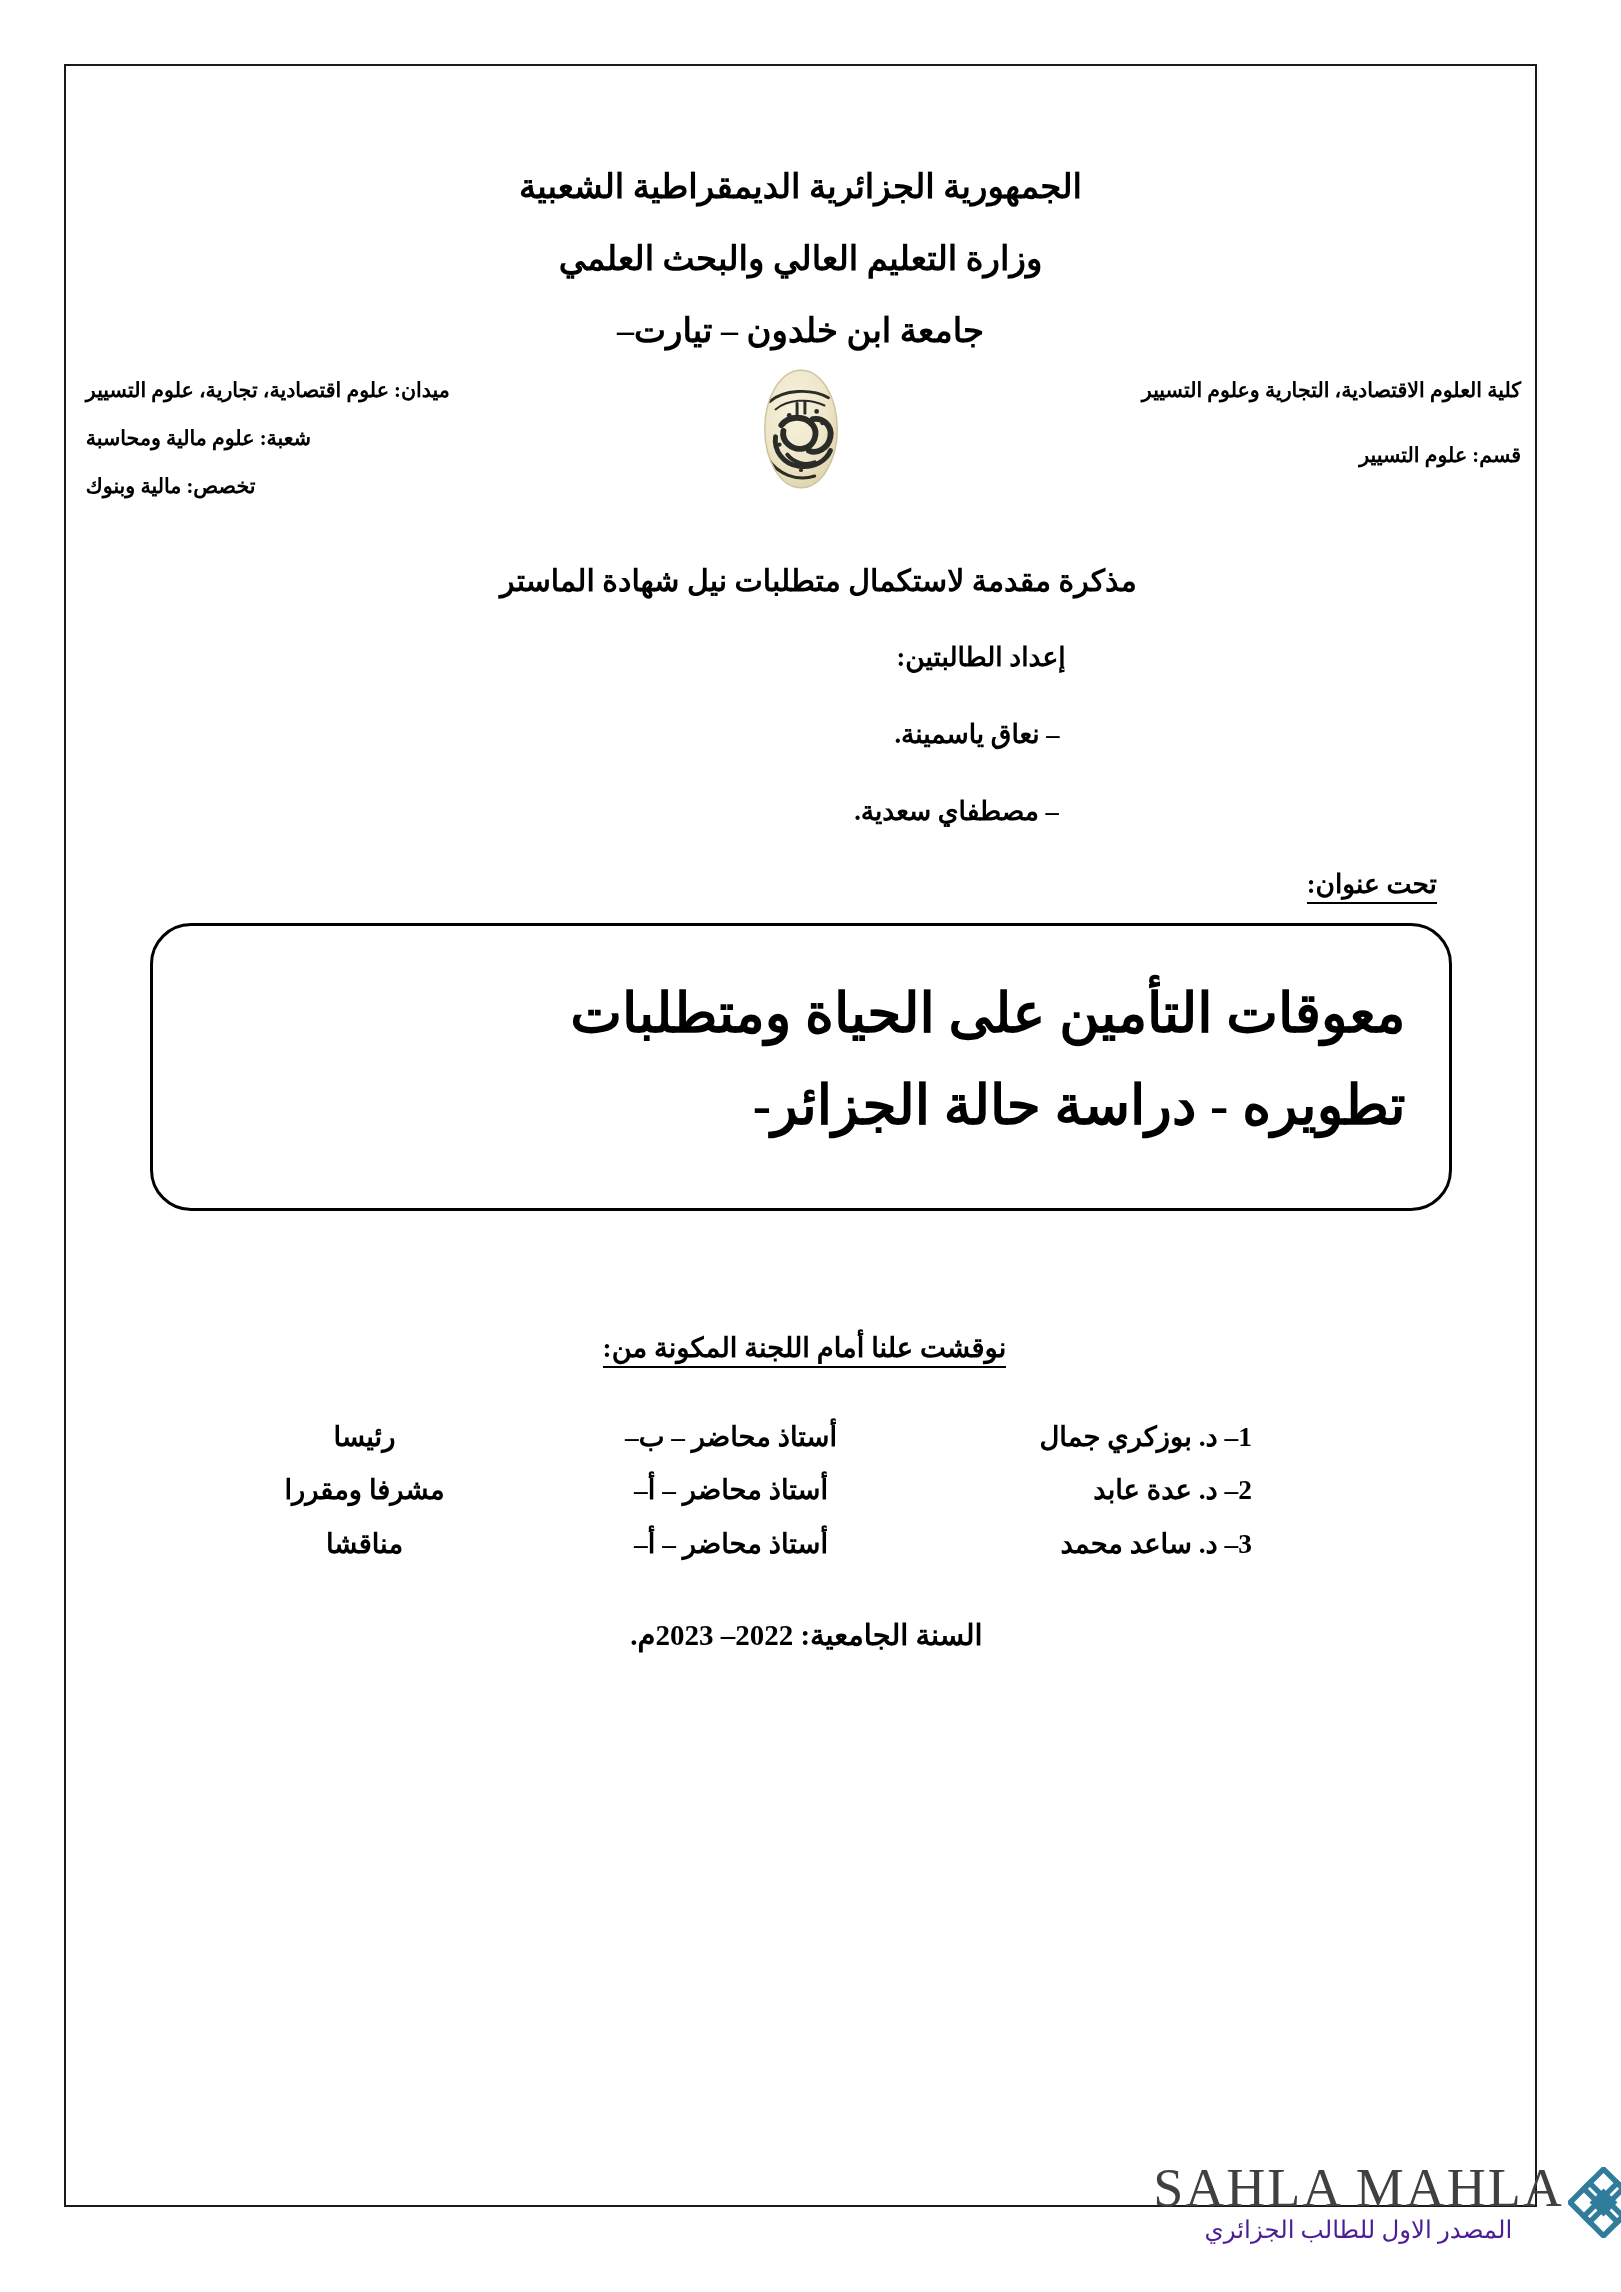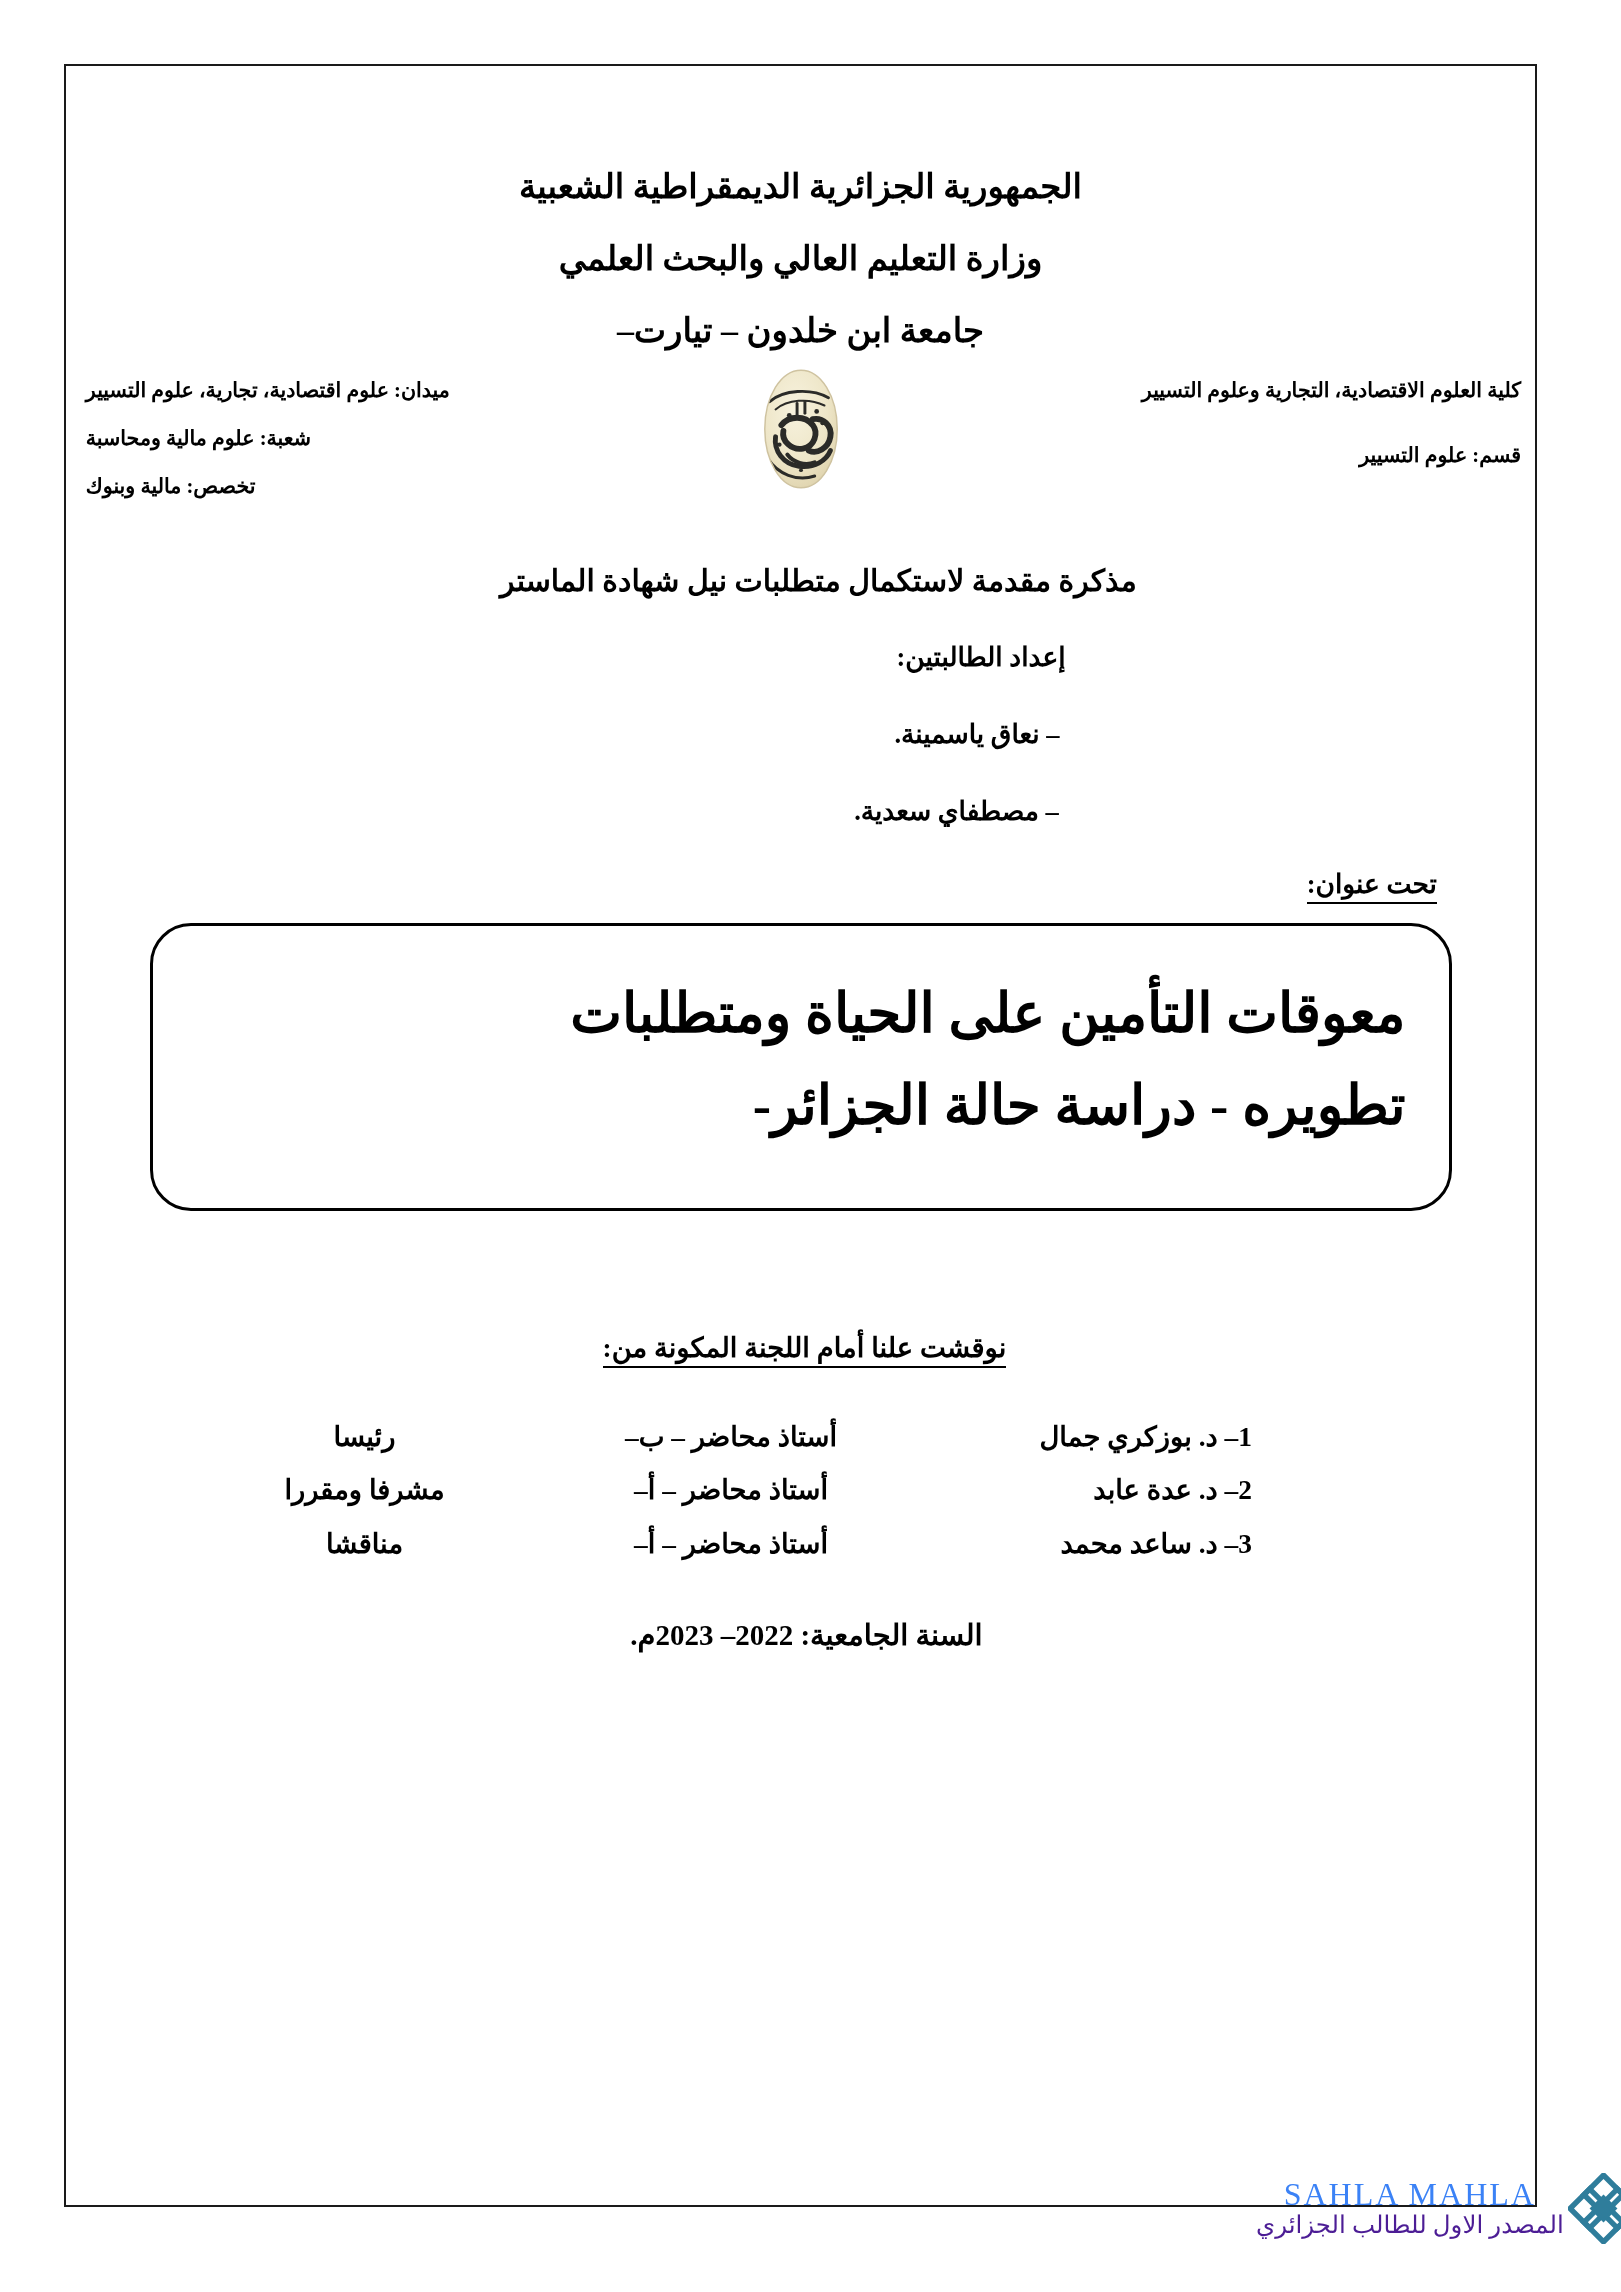--- a/index.html
+++ b/index.html
@@ -229,23 +229,23 @@
     flex: 0 0 auto;
     margin-left: 3.9px;
   }
   .wm-text {
     direction: ltr;
     text-align: center;
     margin-left: 0;
   }
   .wm-title {
     font-family: "Liberation Serif", "DejaVu Serif", serif;
-    font-size: 32px;
+    font-size: 54px;
     letter-spacing: 2px;
-    color: #3b82f6;
+    color: #404040;
     line-height: 1.0;
   }
   .wm-sub {
     direction: rtl;
     font-family: "Liberation Serif", "DejaVu Serif", serif;
     font-size: 24.5px;
     color: #4c1d95;
     line-height: 1.1;
     margin-top: 2px;
     white-space: nowrap;

